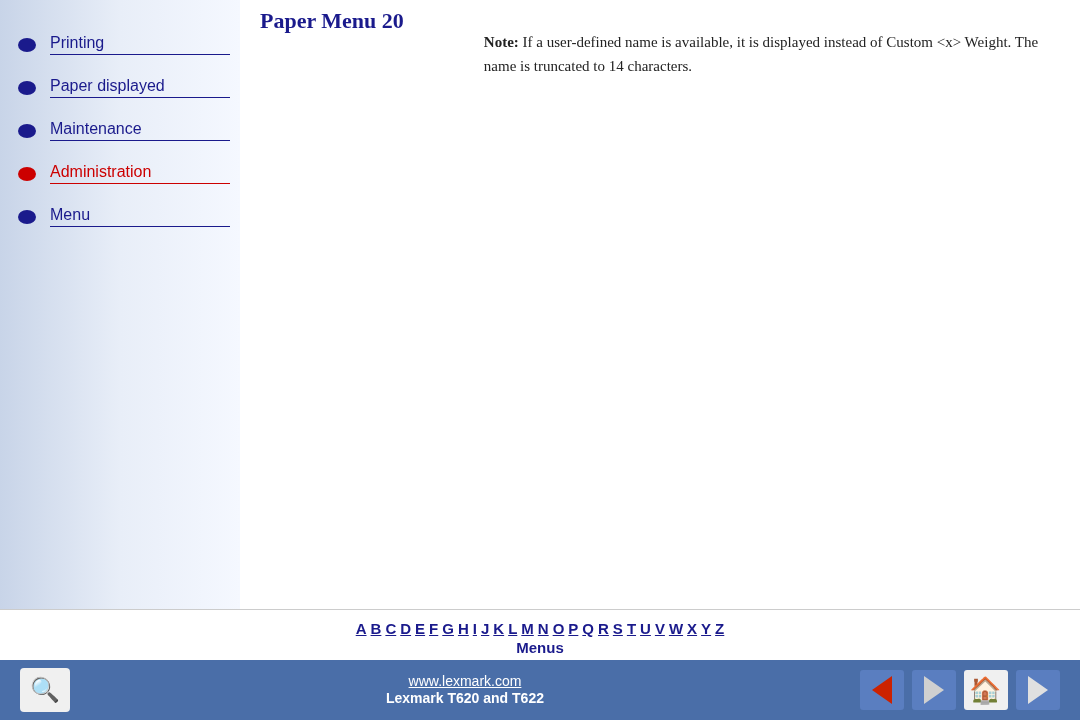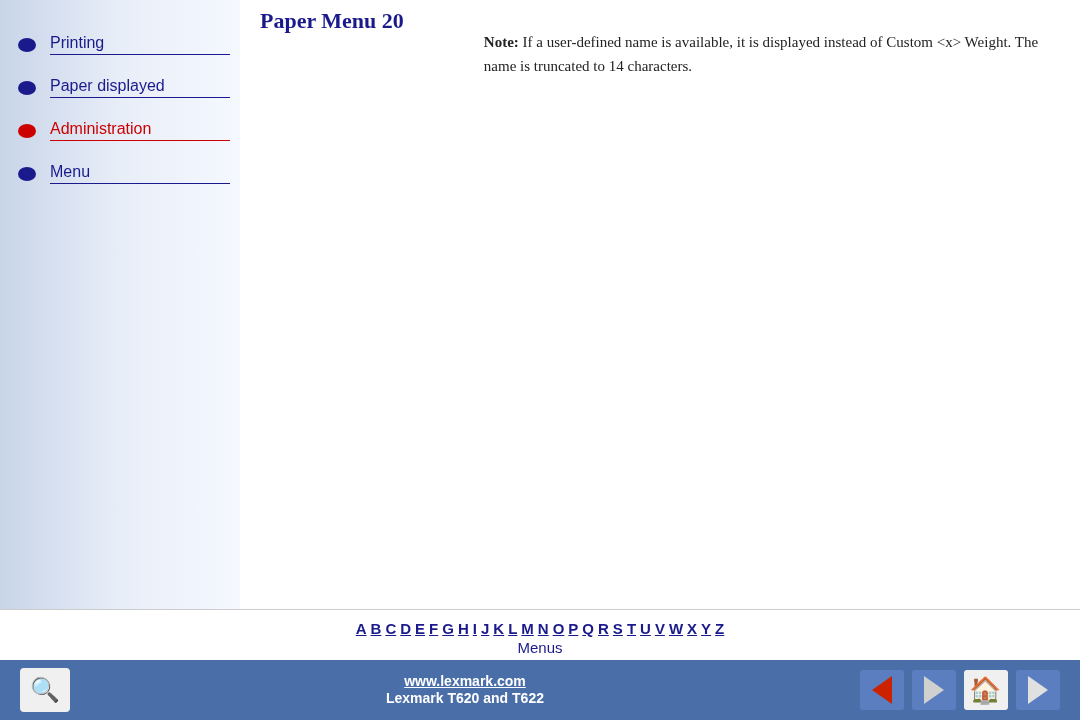--- a/index.html
+++ b/index.html
@@ -130,21 +130,21 @@
       color: #1a1a8c;
       font-size: 15px;
       font-weight: bold;
       text-decoration: underline;
       cursor: pointer;
     }
 
     .menus-label {
       color: #1a1a8c;
       font-size: 15px;
-      font-weight: normal;
+      font-weight: bold;
       text-align: center;
       margin-top: 2px;
     }
 
     
     .footer {
       background: #4a6ea8;
       height: 60px;
       display: flex;
       align-items: center;
@@ -169,21 +169,21 @@
     }
 
     .footer-center {
       text-align: center;
       flex: 1;
     }
 
     .footer-url {
       color: #fff;
       font-size: 14px;
-      font-weight: bold;
+      font-weight: normal;
       text-decoration: underline;
       cursor: pointer;
       display: block;
     }
 
     .footer-device {
       color: #fff;
       font-size: 14px;
       font-weight: bold;
     }
@@ -230,20 +230,24 @@
 <div class="main-area">
 
   <div class="sidebar">
   <div class="sidebar-item">
         <span class="bullet"></span>
         <span class="item-label">Printing</span>
       </div>
       <div class="sidebar-item">
         <span class="bullet"></span>
         <span class="item-label">Paper displayed</span>
+      </div>
+      <div class="sidebar-item">
+        <span class="bullet"></span>
+        <span class="item-label">Maintenance</span>
       </div>
       <div class="sidebar-item active">
         <span class="bullet"></span>
         <span class="item-label">Administration</span>
       </div>
       <div class="sidebar-item">
         <span class="bullet"></span>
         <span class="item-label">Menu</span>
       </div>
     </div>

